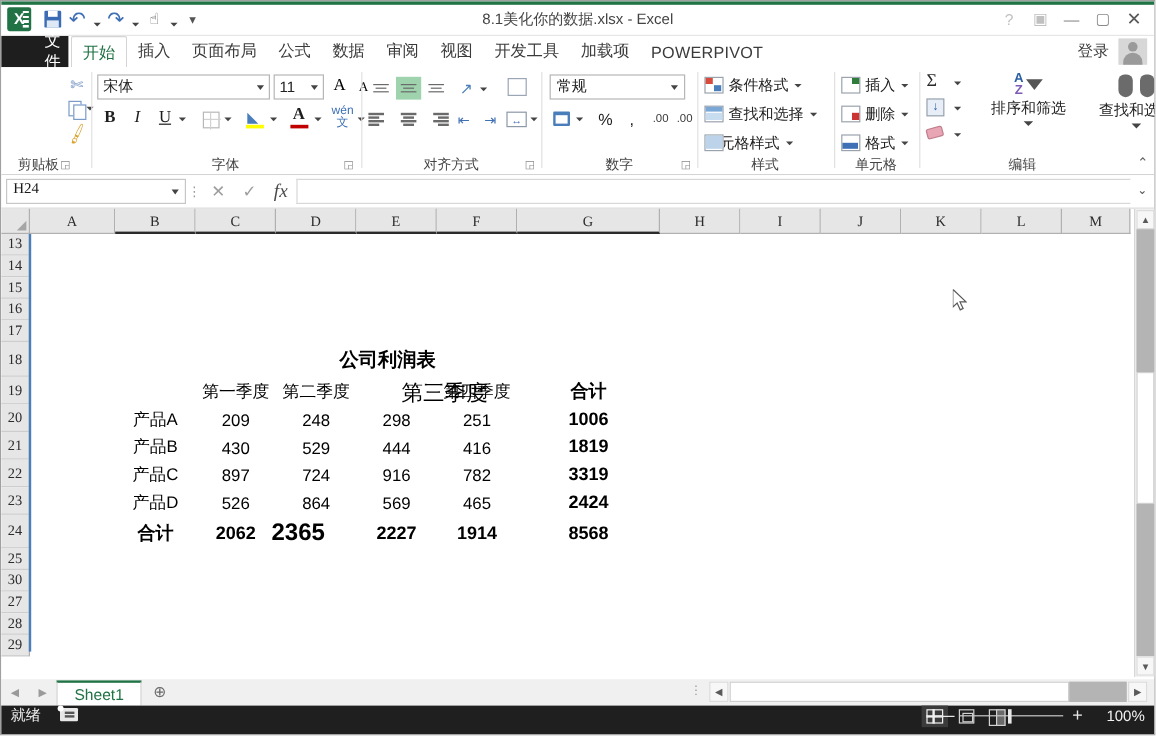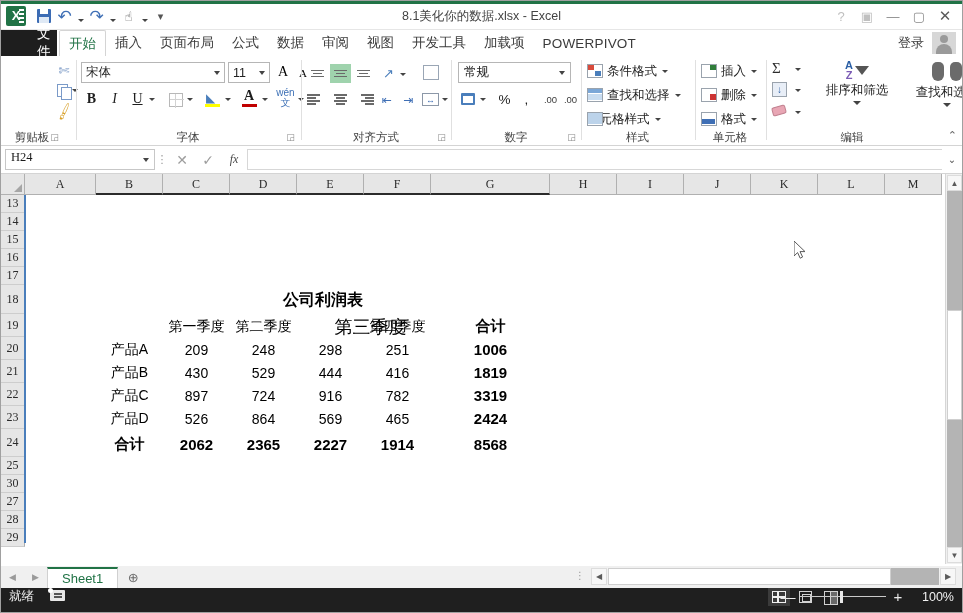--- a/index.html
+++ b/index.html
@@ -230,21 +230,21 @@
     display: flex; align-items: center;
   }
   .namebox {
     width: 150px; height: 21px; margin-left: 4px; border: 1px solid #c7c7c7; background:#fff;
     display:flex; align-items:flex-start; padding-left:5px; font-size: 12.5px; color:#1a1a1a;
     position: relative; font-family: "Liberation Serif", serif;
   }
   .namebox .ncaret { position:absolute; right:5px; top:8px; width:0;height:0;border-left:3.5px solid transparent;border-right:3.5px solid transparent;border-top:4px solid #444; }
   .fb-grip { width: 14px; text-align: center; color:#9a9a9a; font-size: 11px; letter-spacing: 0; }
   .fb-btn { width: 26px; height: 22px; display:flex; align-items:center; justify-content:center; color:#9d9d9d; font-size: 14px; }
-  .fb-btn.fx { font-family: "Liberation Serif", serif; font-style: italic; color:#4a4a4a; font-size:12px; }
+  .fb-btn.fx { font-family: "Liberation Serif", serif; font-style: italic; color:#4a4a4a; font-size:16px; }
   .fb-input {
     flex: 1; height: 21px; border: 1px solid #d7d7d7; border-right:none; background:#fff;
     margin-right: 0; font-size: 12.5px; color:#1a1a1a; display:flex; align-items:center; padding-left:4px;
   }
   .fb-exp { width: 20px; height: 22px; display:flex; align-items:center; justify-content:center; color:#555; font-size: 10px; }
 
   
   .gridwrap { position: absolute; top: 173px; left: 0; width: 961px; height: 392px; background:#fff; }
   .corner {
     position: absolute; left:0; top:0; width: 24px; height: 21px;
@@ -747,21 +747,21 @@
         <div class="cell c" style="left: 338px; top: 188px; width: 67px; height: 23px; font-size: 14px;">782</div>
         <div class="cell c b" style="left: 405px; top: 188px; width: 119px; height: 23px; font-size: 15px;">3319</div>
         <div class="cell c" style="left: 70px; top: 211px; width: 67px; height: 23px; font-size: 14px;">产品D</div>
         <div class="cell c" style="left: 137px; top: 211px; width: 67px; height: 23px; font-size: 14px;">526</div>
         <div class="cell c" style="left: 204px; top: 211px; width: 67px; height: 23px; font-size: 14px;">864</div>
         <div class="cell c" style="left: 271px; top: 211px; width: 67px; height: 23px; font-size: 14px;">569</div>
         <div class="cell c" style="left: 338px; top: 211px; width: 67px; height: 23px; font-size: 14px;">465</div>
         <div class="cell c b" style="left: 405px; top: 211px; width: 119px; height: 23px; font-size: 15px;">2424</div>
         <div class="cell c b" style="left: 70px; top: 234px; width: 67px; height: 28px; font-size: 15px;">合计</div>
         <div class="cell c b" style="left: 137px; top: 234px; width: 67px; height: 28px; font-size: 15px;">2062</div>
-        <div class="cell c b" style="left: 204px; top: 234px; width: 67px; height: 28px; font-size: 15px; text-align: right;">2365</div>
+        <div class="cell c b" style="left: 189px; top: 234px; width: 67px; height: 28px; font-size: 20px; text-align: right;">2365</div>
         <div class="cell c b" style="left: 271px; top: 234px; width: 67px; height: 28px; font-size: 15px;">2227</div>
         <div class="cell c b" style="left: 338px; top: 234px; width: 67px; height: 28px; font-size: 15px;">1914</div>
         <div class="cell c b" style="left: 405px; top: 234px; width: 119px; height: 28px; font-size: 15px;">8568</div>
       </div>
 
     <div class="vscroll">
       <div class="vs-up">▲</div>
       <div class="vs-track-top" style="top:17px; height:119px;"></div>
       <div class="vs-thumb" style="top:136px; height:110px;"></div>
       <div class="vs-track-bot" style="top:246px; height:127px;"></div>

